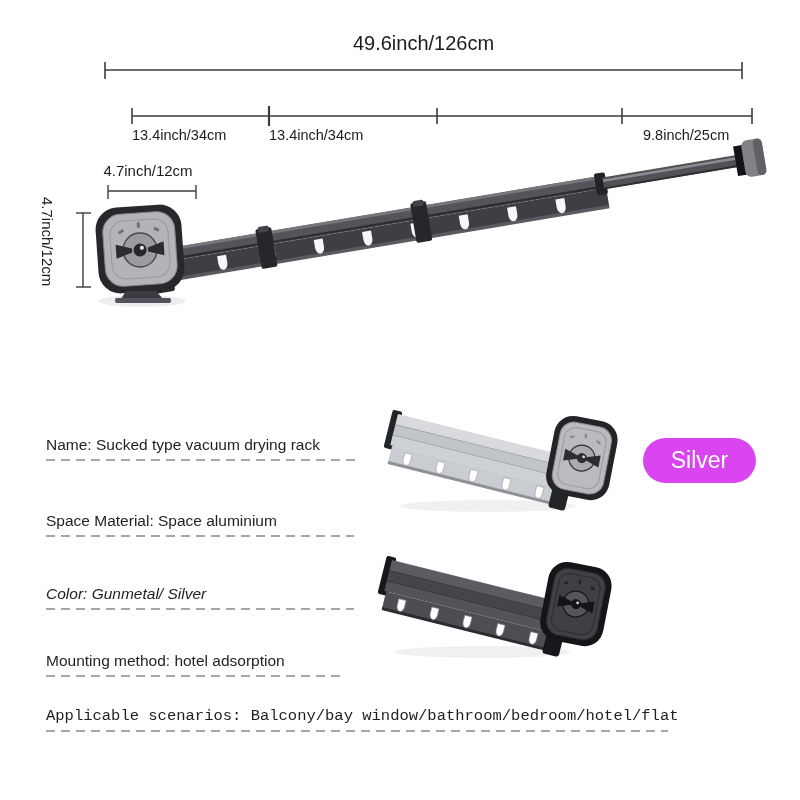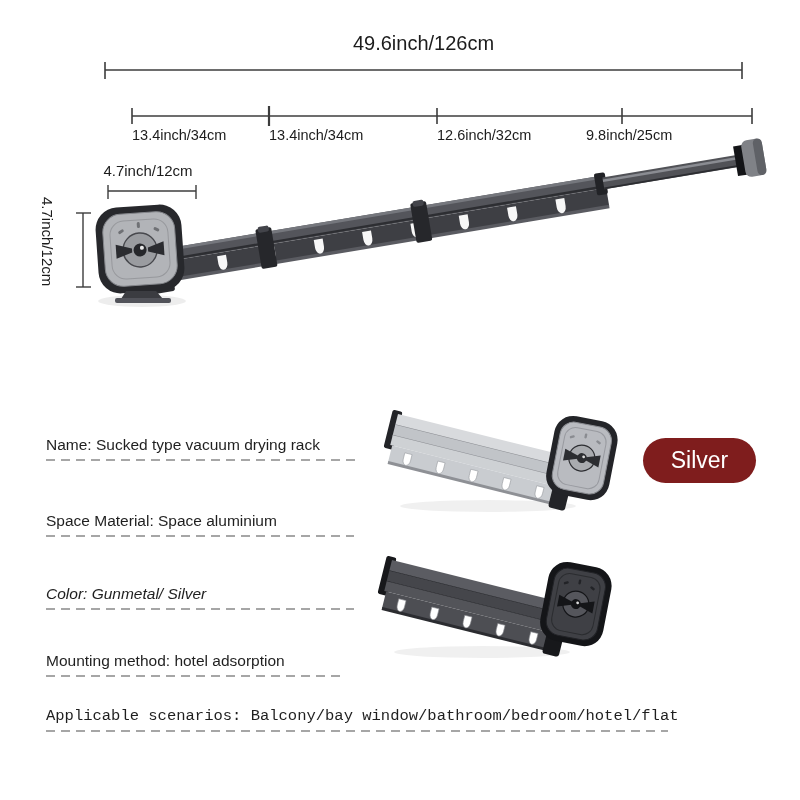--- a/index.html
+++ b/index.html
@@ -13,21 +13,21 @@
   .total-label{left:105px;top:32px;width:637px;text-align:center;font-size:20px;}
   .seg-label{top:95px;font-size:14.5px;margin-top:32px;}
   .mountw-label{left:88px;top:162px;width:120px;text-align:center;font-size:15px;}
   .mounth-label{left:39px;top:197px;height:112px;writing-mode:vertical-rl;text-orientation:mixed;font-size:15px;}
 
   
   .spec-text{left:46px;font-size:15.5px;color:#1f1f1f;white-space:nowrap;}
   .dash{height:2px;background:repeating-linear-gradient(90deg,#a6a6a6 0,#a6a6a6 9px,transparent 9px,transparent 15px);}
 
   
-  .badge{background:#7f1d1d;color:#fff;display:flex;align-items:center;justify-content:center;border-radius:23px;}
+  .badge{background:#d946ef;color:#fff;display:flex;align-items:center;justify-content:center;border-radius:23px;}
   .badge-silver{left:643px;top:438px;width:113px;height:45px;font-size:23px;}
   .badge-gunmetal{left:645px;top:587px;width:119px;height:42px;font-size:22px;}
 
   
   .v-silver{--tube1:#d8dadd;--tube2:#c1c4c8;--tube3:#ced1d4;--sep:#8b8d92;--cap:#232428;--flange:#c9ccd0;
             --lip:#8e9095;--ring:#232428;--face:#b9bbc0;--facestroke:#8a8c91;--knob:#a9abaf;--dark:#2c2d31;--holestroke:#9a9ca1;}
   .v-gunmetal{--tube1:#5b5c62;--tube2:#45464b;--tube3:#535459;--sep:#26272b;--cap:#17181b;--flange:#4d4e53;
             --lip:#2b2c30;--ring:#141518;--face:#3f4045;--facestroke:#222327;--knob:#55565c;--dark:#141518;--holestroke:#85878c;}
 </style>
 </head>
@@ -170,22 +170,21 @@
     <g class="v-gunmetal">
       <ellipse cx="482" cy="652" rx="88" ry="6" fill="#000000" opacity="0.06"></ellipse>
       <use href="#folded-rack" transform="translate(392,560) rotate(14)"></use>
     </g>
   </svg>
 
   <div class="abs dim-label total-label">49.6inch/126cm</div>
 
   <div class="abs dim-label seg-label" style="left:132px;width:137px;">13.4inch/34cm</div>
   <div class="abs dim-label seg-label" style="left:269px;width:168px;">13.4inch/34cm</div>
-  <div class="abs dim-label seg-label" style="left:437px;width:185px;">12.6inch/32cm</div>
-  <div class="abs dim-label seg-label" style="left:586px;width:130px;">9.8inch/25cm</div>
+  <div class="abs dim-label seg-label" style="left:643px;width:130px;">9.8inch/25cm</div>
 
   <div class="abs dim-label mountw-label">4.7inch/12cm</div>
   <div class="abs dim-label mounth-label">4.7inch/12cm</div>
 
   <div>
     <div class="abs spec-text" style="top:436px;">Name: Sucked type vacuum drying rack</div>
     <div class="abs dash" style="left:46px;top:459px;width:310px;"></div>
 
     <div class="abs spec-text" style="top:512px;">Space Material: Space aluminium</div>
     <div class="abs dash" style="left:46px;top:535px;width:308px;"></div>

